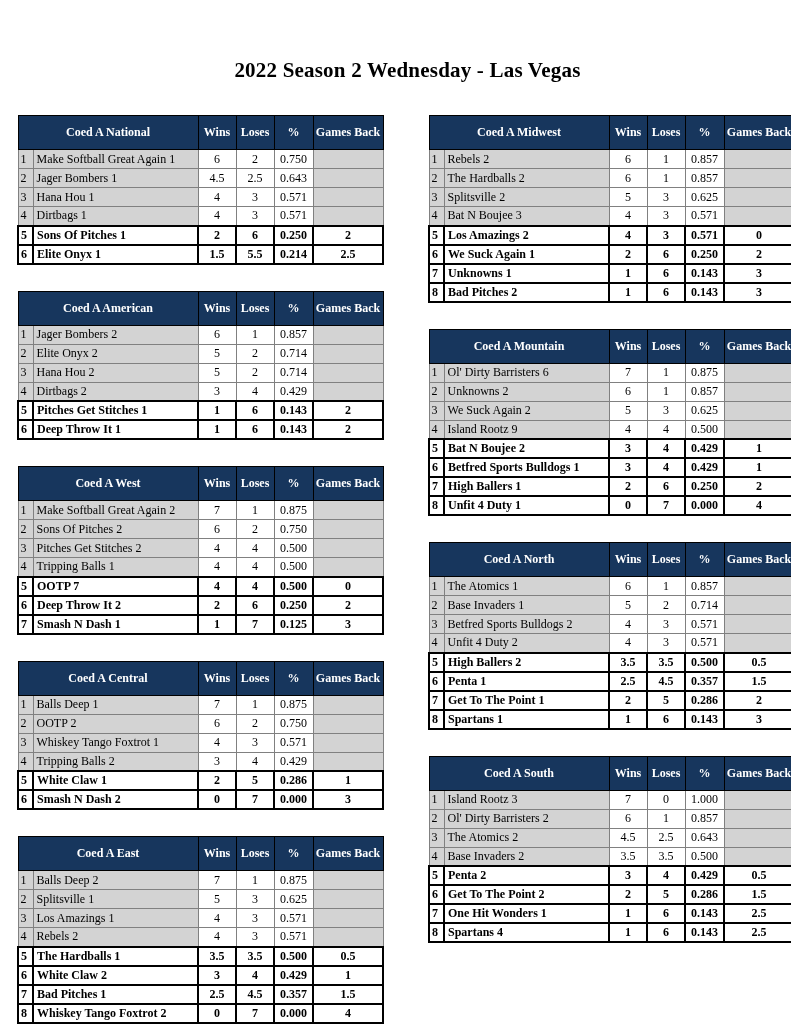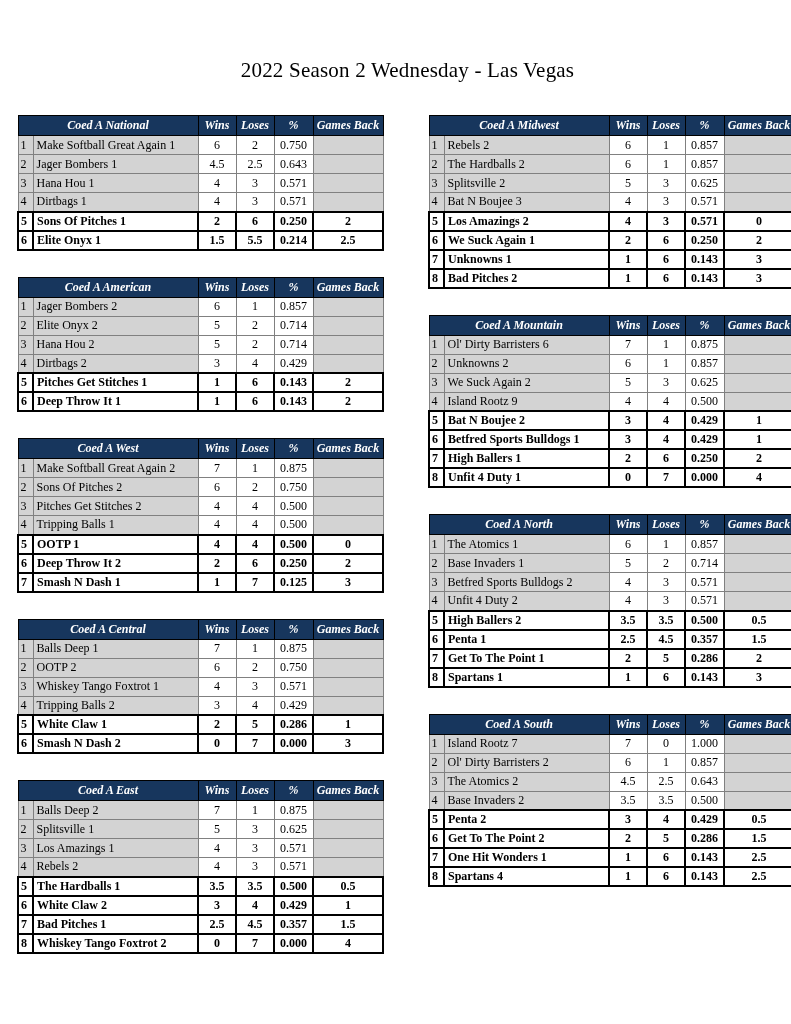--- a/index.html
+++ b/index.html
@@ -8,21 +8,21 @@
     width: 791px;
     height: 1024px;
     font-family: "Liberation Serif", serif;
     color: #000;
     overflow: hidden;
   }
   .page { width: 791px; height: 1024px; padding-top: 58px; }
   .title {
     text-align: center;
     font-size: 21px;
-    font-weight: normal;
+    font-weight: bold;
     letter-spacing: 0.2px;
     margin-bottom: 32px;
     margin-left: 24px;
   }
   .cols {
     display: flex;
     padding-left: 17px;
     gap: 44px;
     align-items: flex-start;
   }
@@ -32,26 +32,25 @@
     table-layout: fixed;
     width: 365px;
     margin-bottom: 26px;
     font-size: 12px;
   }
   .standings th {
     background: #17365D;
     color: #ffffff;
     font-weight: bold;
     border: 1px solid #000;
-    height: 20px;
+    height: 34px;
     text-align: center;
     font-size: 12px;
     white-space: nowrap;
     overflow: hidden;
-    font-style: italic;
   }
   .standings td {
     border: 1px solid #808080;
     height: 19px;
     padding: 0 2px;
     white-space: nowrap;
     overflow: hidden;
     background: #ffffff;
   }
   td.rank { text-align: left; padding-left: 2px; }
@@ -255,21 +254,21 @@
             <tr class="top">
               <td class="rank">4</td>
               <td class="team">Tripping Balls 1</td>
               <td class="num">4</td>
               <td class="num">4</td>
               <td class="num">0.500</td>
               <td class="num gb"></td>
             </tr>
             <tr class="boldrow">
               <td class="rank">5</td>
-              <td class="team">OOTP 1</td>
+              <td class="team">OOTP 7</td>
               <td class="num">4</td>
               <td class="num">4</td>
               <td class="num">0.500</td>
               <td class="num gb">0</td>
             </tr>
             <tr class="boldrow">
               <td class="rank">6</td>
               <td class="team">Deep Throw It 2</td>
               <td class="num">2</td>
               <td class="num">6</td>
@@ -711,21 +710,21 @@
               <th class="division" colspan="2">Coed A South</th>
               <th>Wins</th>
               <th>Loses</th>
               <th>%</th>
               <th>Games Back</th>
             </tr>
           </thead>
           <tbody>
             <tr class="top">
               <td class="rank">1</td>
-              <td class="team">Island Rootz 7</td>
+              <td class="team">Island Rootz 3</td>
               <td class="num">7</td>
               <td class="num">0</td>
               <td class="num">1.000</td>
               <td class="num gb"></td>
             </tr>
             <tr class="top">
               <td class="rank">2</td>
               <td class="team">Ol' Dirty Barristers 2</td>
               <td class="num">6</td>
               <td class="num">1</td>

